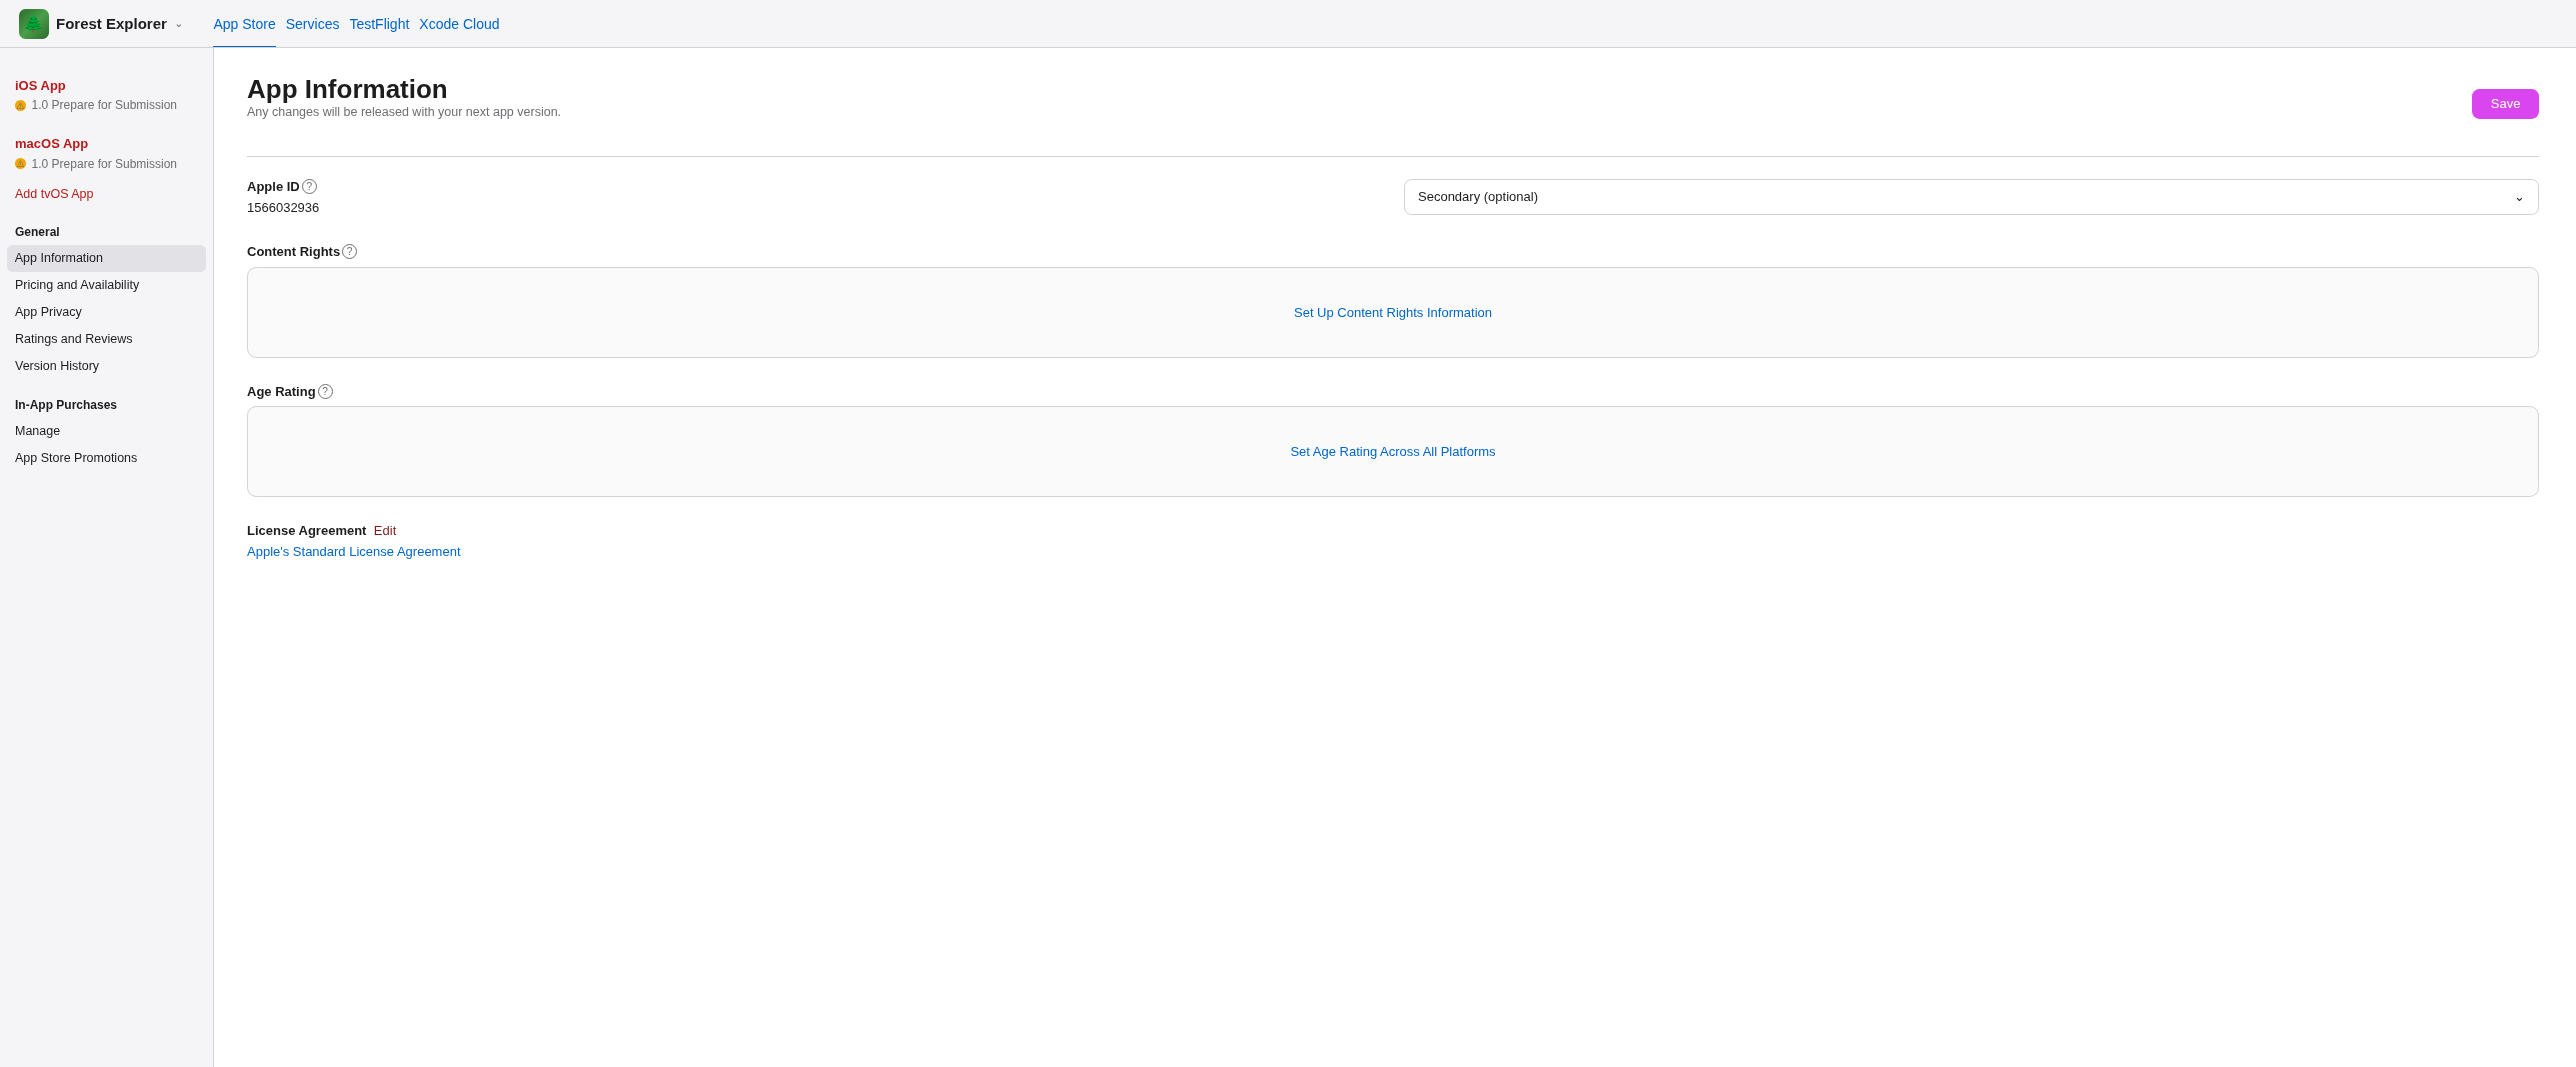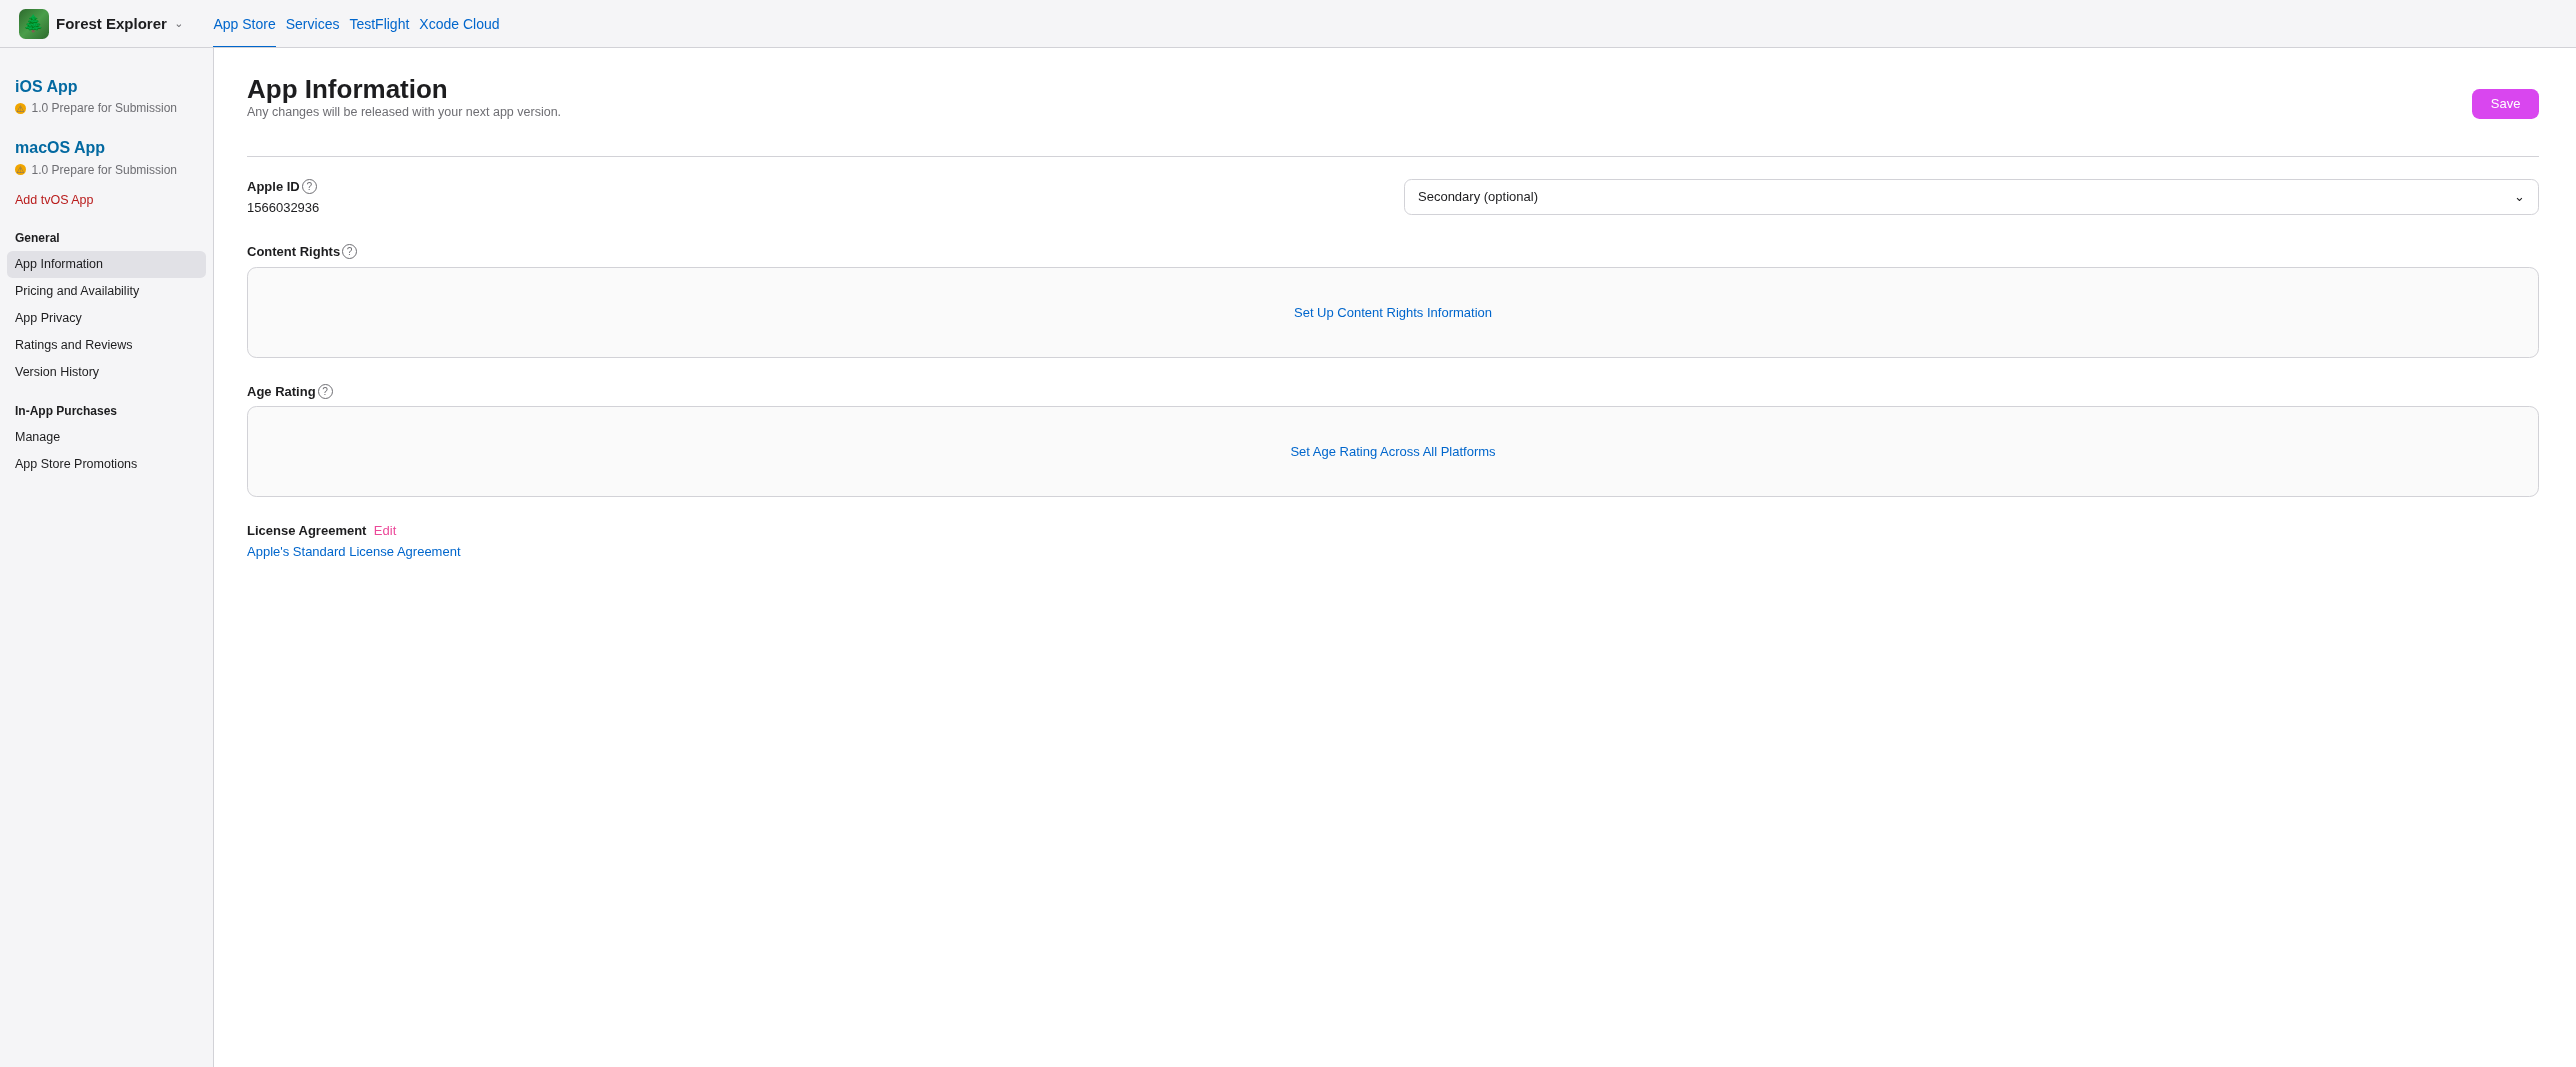--- a/index.html
+++ b/index.html
@@ -99,23 +99,23 @@
       cursor: pointer;
       border-radius: 0;
     }
     .sidebar-item.active {
       background: #e1e1e6;
       border-radius: 5.6px;
       margin: 0 7.4px;
       padding: 6.5px 7.4px;
     }
     .sidebar-platform-label {
-      font-size: 16px;
+      font-size: 13px;
       font-weight: 600;
-      color: #0369a1;
+      color: #b91c1c;
       padding: 11px 15px 1.9px 15px;
     }
     .sidebar-sub-item {
       display: flex;
       align-items: center;
       gap: 5.6px;
       padding: 3.7px 15px;
       font-size: 12px;
       color: #6e6e73;
     }
@@ -262,21 +262,21 @@
     .license-section {
       margin-top: 22px;
     }
     .license-label-row {
       display: flex;
       align-items: center;
       gap: 7.4px;
       margin-bottom: 5.6px;
     }
     .edit-link {
-      color: #ec4899;
+      color: #7f1d1d;
       font-size: 13px;
       cursor: pointer;
       text-decoration: none;
     }
     .license-value-link {
       color: #0066cc;
       font-size: 13px;
       cursor: pointer;
     }
   </style>

